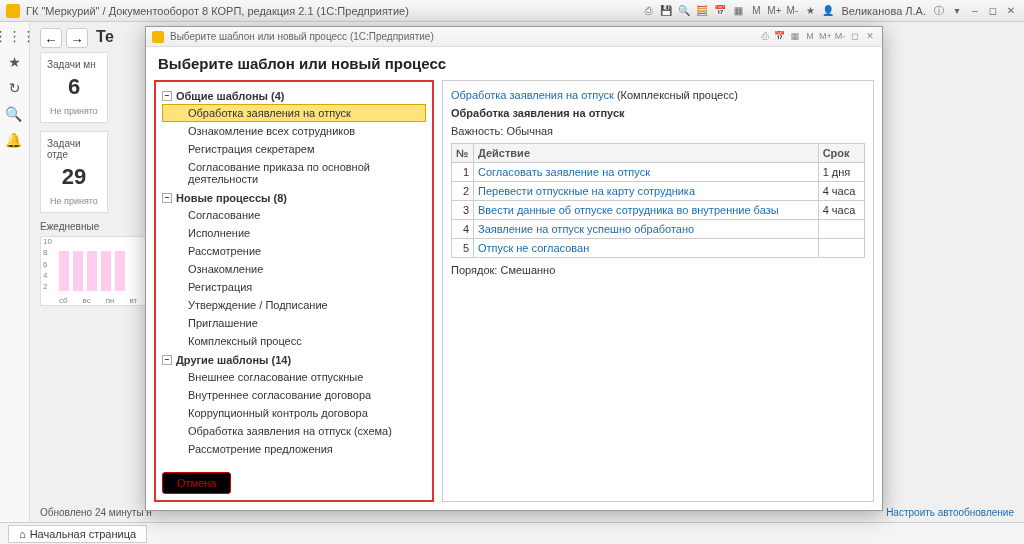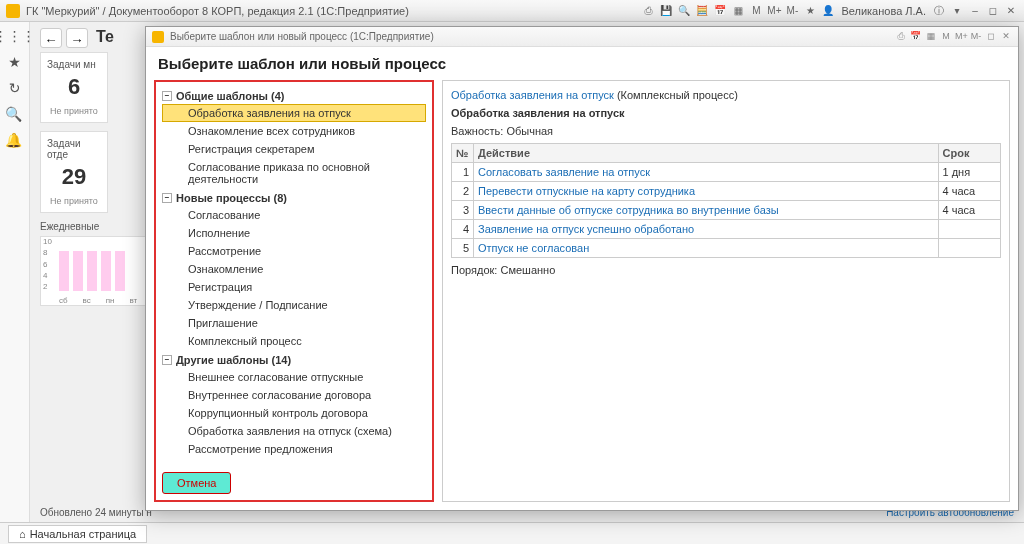--- a/index.html
+++ b/index.html
@@ -23,38 +23,38 @@
   .chartlbl { font-size: 10px; color: #555; margin: 4px 0; }
   .chart { border: 1px solid #ddd; background: #fff; height: 70px; width: 120px; position: relative; }
   .bars { display: flex; gap: 4px; position: absolute; bottom: 14px; left: 18px; }
   .bars div { width: 10px; height: 40px; background: #fce; }
   .axis { position: absolute; bottom: 0; left: 18px; font-size: 8px; color: #888; display: flex; gap: 15px; }
   .yaxis { position: absolute; left: 2px; top: 0; font-size: 8px; color: #888; display: flex; flex-direction: column; justify-content: space-between; height: 54px;}
   .status { position: absolute; bottom: 4px; left: 10px; font-size: 10px; color: #555; }
   .footerlink { position: absolute; bottom: 4px; right: 10px; font-size: 10px; color: #1a6db5; }
 
   
-  .modal { position: absolute; left: 145px; top: 26px; width: 874px; height: 485px; background: #fff; border: 1px solid #999; box-shadow: 0 4px 20px rgba(0,0,0,.3); display: flex; flex-direction: column; }
+  .modal { position: absolute; left: 145px; top: 26px; width: 738px; height: 485px; background: #fff; border: 1px solid #999; box-shadow: 0 4px 20px rgba(0,0,0,.3); display: flex; flex-direction: column; }
   .modal-titlebar { height: 20px; background: linear-gradient(#fafafa,#eee); border-bottom: 1px solid #ddd; display: flex; align-items: center; padding: 0 6px; }
   .modal-titlebar .mlogo { width: 12px; height: 12px; background: #f7b500; border-radius: 2px; margin-right: 6px; }
   .modal-titlebar .mtitle { flex: 1; font-size: 10px; color: #666; }
   .modal-titlebar .micons { display: flex; gap: 3px; }
   .modal-titlebar .micons span { font-size: 9px; color: #888; width: 12px; text-align: center; }
   .modal-head { padding: 8px 12px; font-size: 15px; font-weight: bold; color: #222; }
   .modal-body { flex: 1; display: flex; gap: 8px; padding: 0 8px 8px 8px; overflow: hidden; }
   .tree-panel { width: 280px; border: 2px solid #e03030; padding: 4px 6px 44px 6px; position: relative; overflow-y: auto; }
   .tree-group { margin: 2px 0; }
   .tree-toggle { display: flex; align-items: center; gap: 4px; padding: 2px 0; color: #333; font-weight: bold; font-size: 11px; cursor: pointer;}
   .tree-toggle .exp { width: 10px; height: 10px; border: 1px solid #aaa; display: inline-flex; align-items: center; justify-content: center; font-size: 8px; line-height: 1; background: #fff;}
   .tree-item { padding: 3px 4px 3px 26px; font-size: 11px; color: #333; cursor: pointer; }
   .tree-item.selected { background: #ffe27a; border: 1px solid #d6a800; padding: 2px 3px 2px 25px; }
   .tree-buttons { position: absolute; left: 6px; bottom: 6px; display: flex; gap: 8px; }
   .btn { padding: 4px 14px; font-size: 11px; border-radius: 3px; cursor: pointer; }
   .btn-primary { background: #ffe600; border: 1px solid #b5a400; color: #333; font-weight: bold; }
-  .btn-cancel { background: #5eead4; border: 1px solid #c00; color: #c00; }
+  .btn-cancel { background: #000000; border: 1px solid #c00; color: #c00; }
 
   .detail-panel { flex: 1; border: 1px solid #ccc; padding: 8px; font-size: 11px; overflow-y: auto; }
   .detail-panel .link { color: #1a6db5; }
   .detail-panel .dhead { font-weight: bold; margin: 6px 0; }
   .detail-panel .field { margin: 6px 0; }
   table.actions { width: 100%; border-collapse: collapse; margin-top: 4px; }
   table.actions th, table.actions td { border: 1px solid #ccc; padding: 3px 4px; font-size: 11px; text-align: left; }
   table.actions th { background: #f4f4f4; color: #555; }
   table.actions td.num { text-align: right; width: 22px; }
   table.actions td.link { color: #1a6db5; cursor: pointer; }

